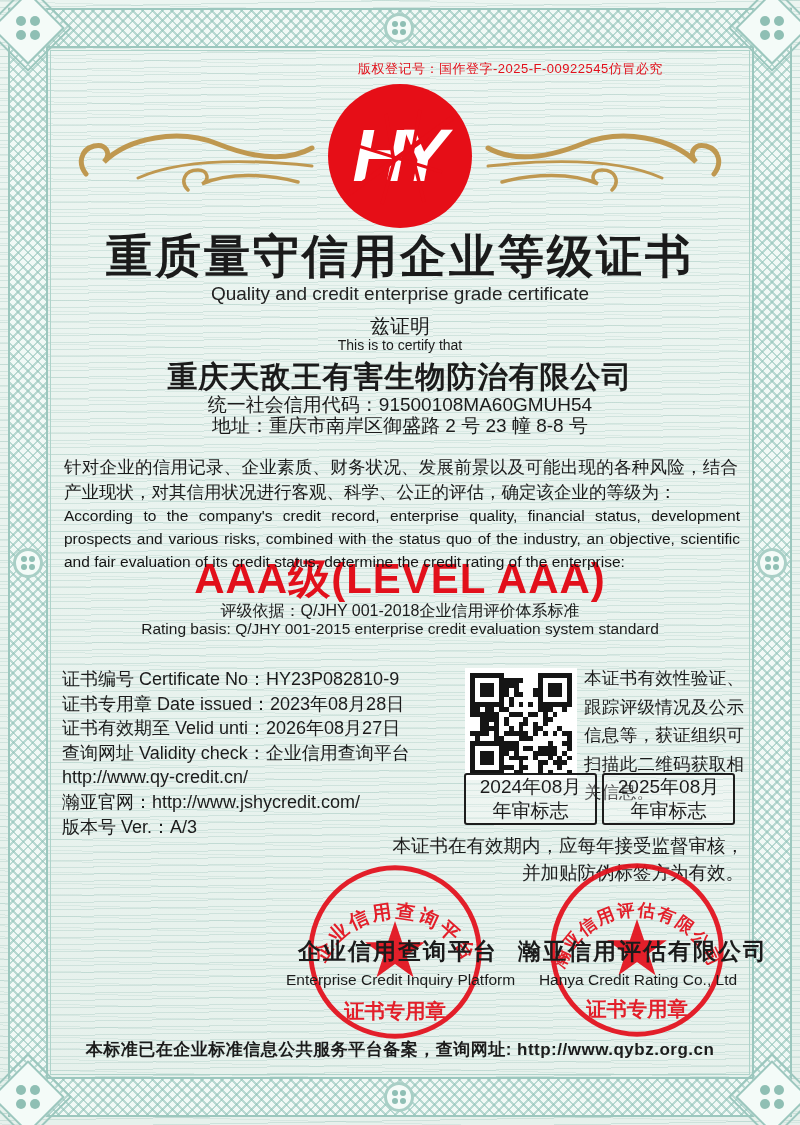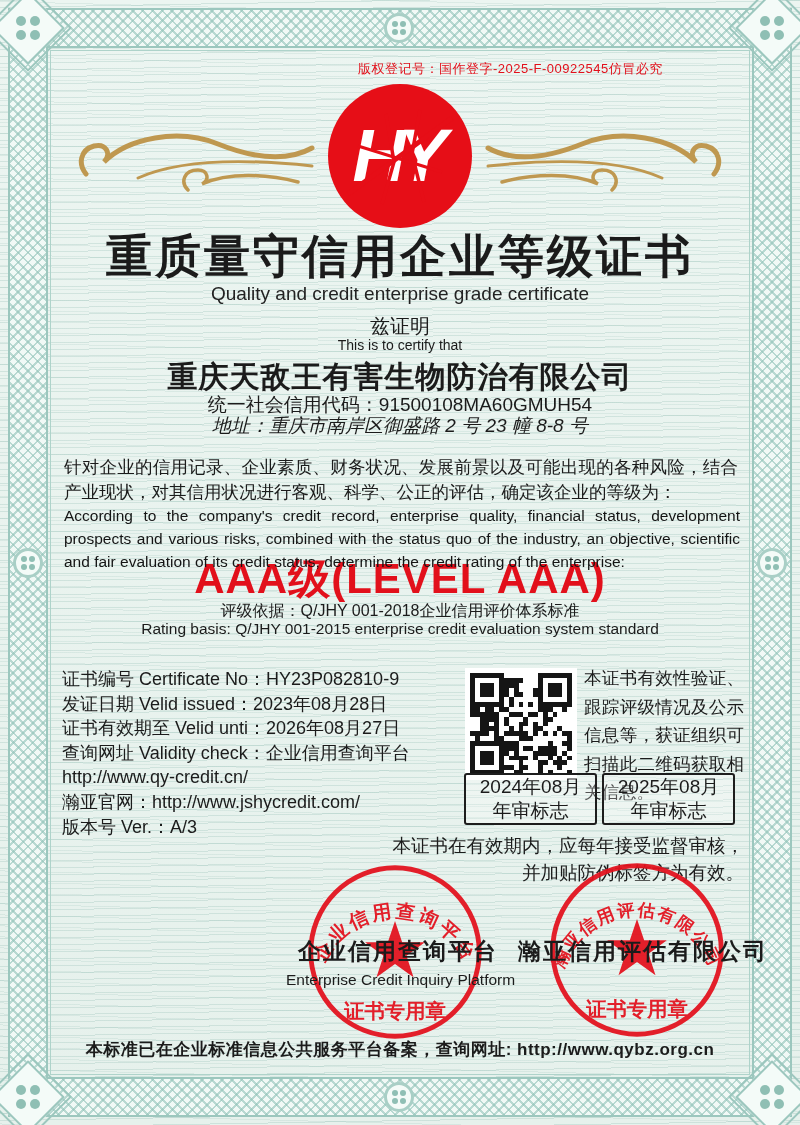--- a/index.html
+++ b/index.html
@@ -49,21 +49,21 @@
   .logo-cracks{position:absolute;inset:0;}
   .flourish{top:116px;width:252px;height:86px;}
   .fl-l{left:68px;} .fl-r{right:68px;transform:scaleX(-1);}
 
   .title-zh{top:226px;font-size:46px;font-weight:bold;letter-spacing:3px;}
   .title-en{top:283px;font-size:19px;color:#222;}
   .certify-zh{top:313px;font-size:20px;}
   .certify-en{top:337px;font-size:14px;}
   .company-name{top:357px;font-size:30px;font-weight:bold;letter-spacing:1px;}
   .credit-code{top:392px;font-size:19px;}
-  .address{top:413px;font-size:19px;font-style:italic;}
+  .address{top:413px;font-size:19px;}
 
   .para-zh{top:455px;left:64px;width:674px;font-size:17.5px;line-height:1.42;text-align:justify;}
   .para-en{top:505px;left:64px;width:676px;font-size:15.5px;line-height:1.48;text-align:justify;color:#141414;}
 
   .grade{top:551px;font-size:42px;font-weight:bold;letter-spacing:1px;}
   .basis-zh{top:601px;font-size:16px;}
   .basis-en{top:620px;font-size:15.5px;}
 
   .details{top:667px;left:62px;font-size:18px;line-height:24.6px;}
   .details div{white-space:nowrap;}
@@ -205,21 +205,21 @@
 
   <div class="abs para-zh">针对企业的信用记录、企业素质、财务状况、发展前景以及可能出现的各种风险，结合产业现状，对其信用状况进行客观、科学、公正的评估，确定该企业的等级为：</div>
   <div class="abs ctr grade red">AAA级(LEVEL AAA)</div>
 
   <div class="abs para-en">According to the company's credit record, enterprise quality, financial status, development prospects and various risks, combined with the status quo of the industry, an objective, scientific and fair evaluation of its credit status, determine the credit rating of the enterprise:</div>
   <div class="abs ctr basis-zh">评级依据：Q/JHY 001-2018企业信用评价体系标准</div>
   <div class="abs ctr basis-en">Rating basis: Q/JHY 001-2015 enterprise credit evaluation system standard</div>
 
   <div class="abs details">
     <div>证书编号 Certificate No：HY23P082810-9</div>
-    <div>发证日期 Velid issued：2023年08月28日</div>
+    <div>证书专用章 Date issued：2023年08月28日</div>
     <div>证书有效期至 Velid unti：2026年08月27日</div>
     <div>查询网址 Validity check：企业信用查询平台</div>
     <div>http://www.qy-credit.cn/</div>
     <div>瀚亚官网：http://www.jshycredit.com/</div>
     <div>版本号 Ver.：A/3</div>
   </div>
 
   <div class="abs qr">
       <i style="grid-row:1;grid-column:1"></i>
       <i style="grid-row:1;grid-column:2"></i>
@@ -473,20 +473,21 @@
     <div>本证书在有效期内，应每年接受监督审核，</div>
     <div>并加贴防伪标签方为有效。</div>
   </div>
 
   <div class="abs org org-l">
     <div class="zh">企业信用查询平台</div>
     <div class="en">Enterprise Credit Inquiry Platform</div>
   </div>
   <div class="abs org org-r">
     <div class="zh">瀚亚信用评估有限公司</div>
+    <div class="en">Hanya Credit Rating Co., Ltd</div>
   </div>
 
   <svg class="stamp stamp-l" viewBox="0 0 190 190">
     <defs>
         <path id="arcL" d="M 18 118 A 80 80 0 0 1 172 118" fill="none"></path>
       </defs>
     <circle cx="95" cy="95" r="87" fill="none" stroke="#e3101c" stroke-width="5"></circle>
     <text font-size="20" fill="#e3101c" font-weight="bold" letter-spacing="3">
       <textPath href="#arcL" startOffset="50%" text-anchor="middle">企业信用查询平台</textPath>
     </text>

